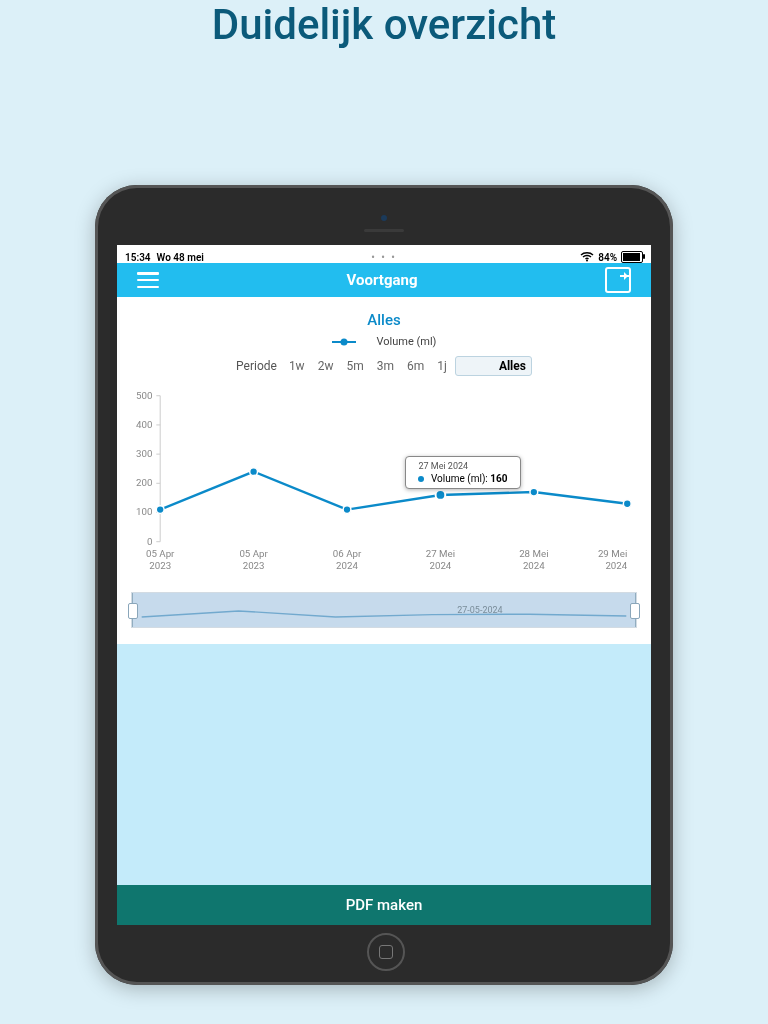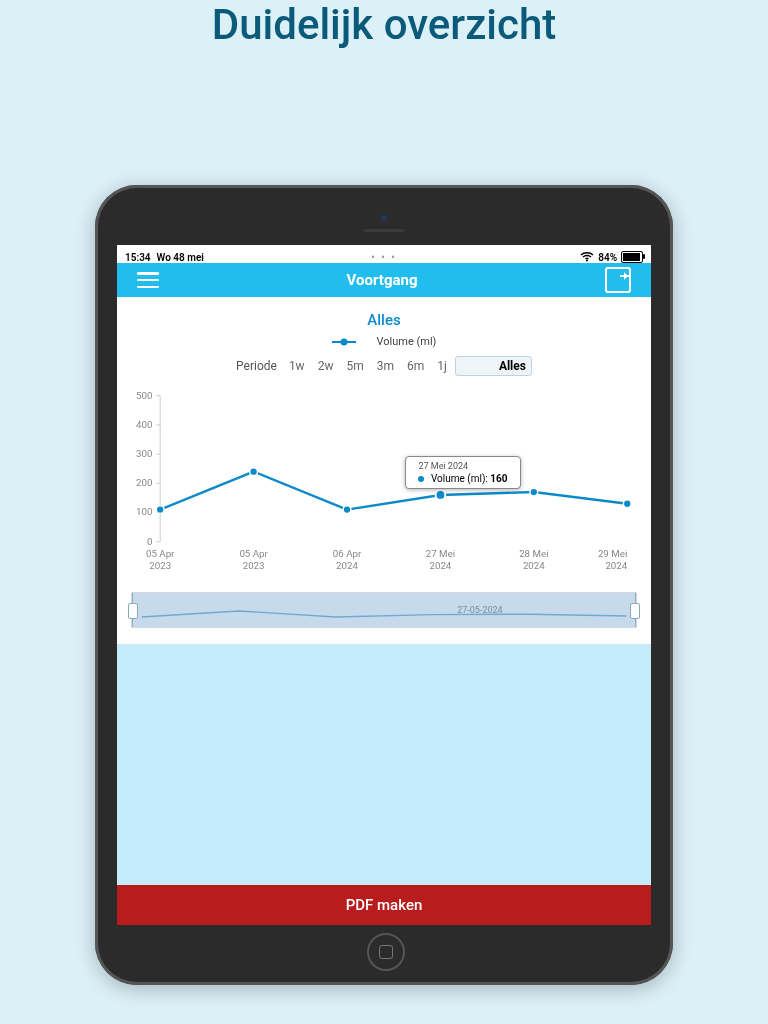--- a/index.html
+++ b/index.html
@@ -206,21 +206,21 @@
     font-size:9px; color:#7a8d9a;margin-left:48px;
   }
 
   .filler{
     flex:1;
     background:#c4ebfa;
   }
 
   .pdf-bar{
     height:40px;
-    background:#b91c1c;
+    background:#0f766e;
     color:#fff;
     font-size:15px;
     display:flex; align-items:center; justify-content:center;
     font-weight:500;
   }
 
   
   svg text{ fill:#888; }
 </style>
 </head>

